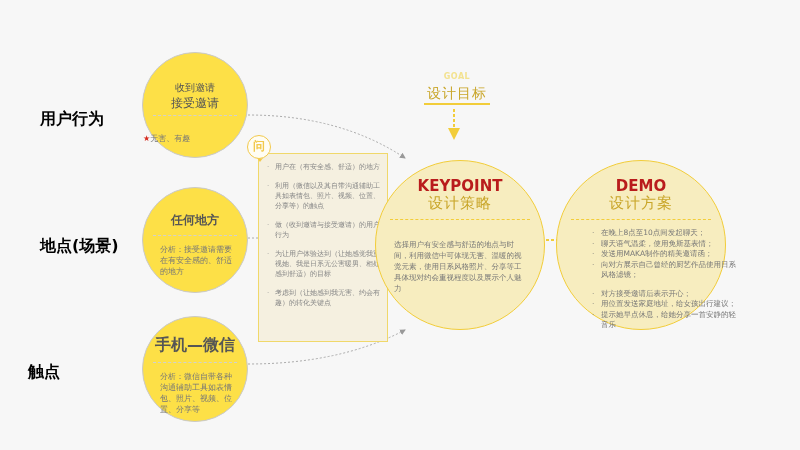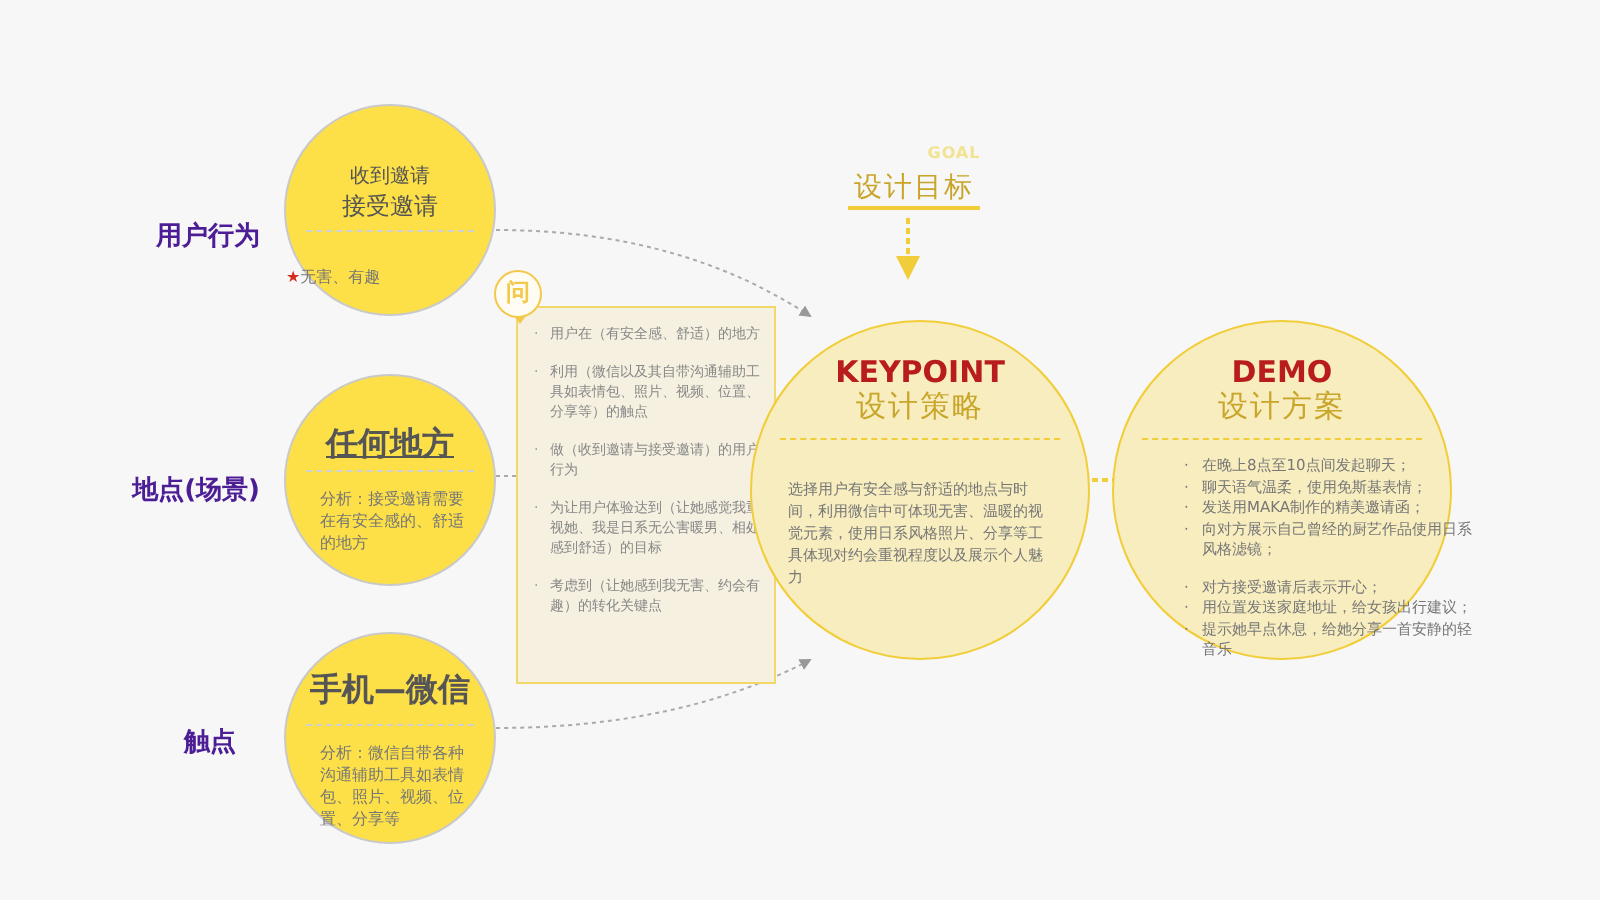--- a/index.html
+++ b/index.html
@@ -7,22 +7,22 @@
     width: 800px; height: 450px; overflow: hidden;
     background: #f7f7f7;
     font-family: "DejaVu Sans", "Liberation Sans", sans-serif;
     position: relative;
     color: #666;
   }
   .abs { position: absolute; }
   svg.lines { position: absolute; left: 0; top: 0; width: 800px; height: 450px; pointer-events: none; }
 
   .row-label {
-    position: absolute; font-size: 13px; font-weight: bold; color: #4c1d95;
-    width: 90px; text-align: right; white-space: nowrap;
+    position: absolute; font-size: 16px; font-weight: bold; color: #000000;
+    width: 90px; white-space: nowrap;
   }
 
   .gcircle {
     position: absolute; width: 106px; height: 106px; border-radius: 50%;
     border: 1.5px solid #c9c9c9; background: #fde047; box-sizing: border-box;
   }
   .gcircle .title {
     position: absolute; left: 0; right: 0; text-align: center; color: #555;
     font-weight: bold;
   }
@@ -65,21 +65,21 @@
     position: absolute; left: 0; right: 0; text-align: center;
     font-size: 15px; color: #c9a62a; letter-spacing: 1px;
   }
   .ycircle .divider {
     position: absolute; left: 14px; right: 14px; border-top: 1.5px dashed #f2cd3a;
   }
   .ycircle .body {
     position: absolute; font-size: 7.5px; line-height: 11px; color: #777;
   }
 
-  .goal-en { position: absolute; left: 442px; top: 72px; width: 70px; text-align: center; font-size: 8px; font-weight: bold; color: #f3e28f; letter-spacing: 0.5px; }
+  .goal-en { position: absolute; left: 422px; top: 72px; width: 70px; text-align: center; font-size: 8px; font-weight: bold; color: #f3e28f; letter-spacing: 0.5px; }
   .goal-cn { position: absolute; left: 422px; top: 85px; width: 70px; text-align: center; font-size: 14px; color: #c9a62a; letter-spacing: 1px; }
   .goal-underline { position: absolute; left: 424px; top: 103px; width: 66px; border-top: 2px solid #f2cd3a; }
 
   .demo-list { list-style: none; margin: 0; padding: 0; position: absolute; left: 592px; top: 228px; width: 150px; }
   .demo-list li { position: relative; padding-left: 9px; font-size: 7.5px; line-height: 10.5px; color: #777; }
   .demo-list li::before { content: "·"; position: absolute; left: 0; top: 0; }
   .demo-list li.gap { margin-top: 8px; }
 </style>
 </head>
 <body>
@@ -107,21 +107,21 @@
 <div class="gcircle" style="left:142px; top:52px;">
   <div class="title" style="top:28px; font-size:10px; font-weight:normal;">收到邀请</div>
   <div class="title" style="top:42px; font-size:12px; font-weight:normal;">接受邀请</div>
   <div class="divider" style="top:62px;"></div>
   <div class="abs" style="left:0; right:0; top:80px; font-size:8px; color:#777;">
     <span style="color:#d62b1f;">★</span><span>无害、有趣</span>
   </div>
 </div>
 
 <div class="gcircle" style="left:142px; top:187px;">
-  <div class="title" style="top:24px; font-size:16px;text-decoration:underline;">任何地方</div>
+  <div class="title" style="top:24px; font-size:12px;">任何地方</div>
   <div class="divider" style="top:47px;"></div>
   <div class="desc" style="top:56px;">分析：接受邀请需要在有安全感的、舒适的地方</div>
 </div>
 
 <div class="gcircle" style="left:142px; top:316px;">
   <div class="title" style="top:18px; font-size:16px;">手机—微信</div>
   <div class="divider" style="top:45px;"></div>
   <div class="desc" style="top:54px;">分析：微信自带各种沟通辅助工具如表情包、照片、视频、位置、分享等</div>
 </div>
 

